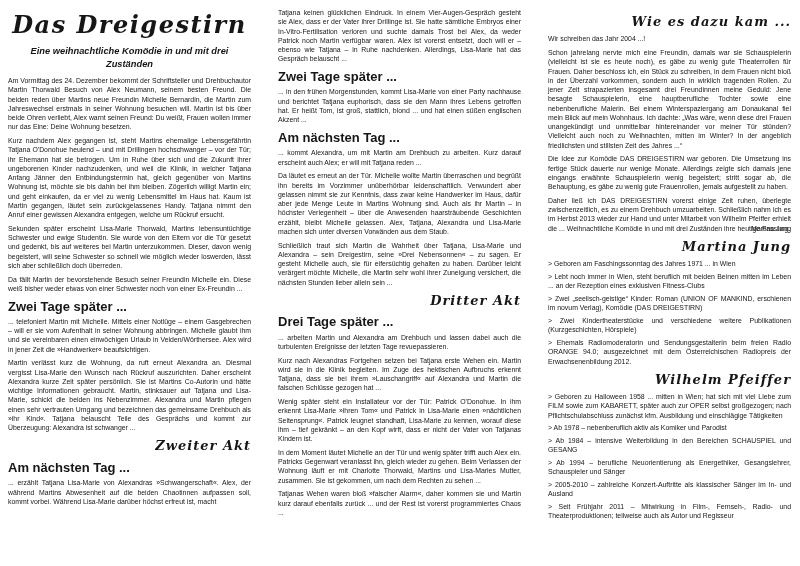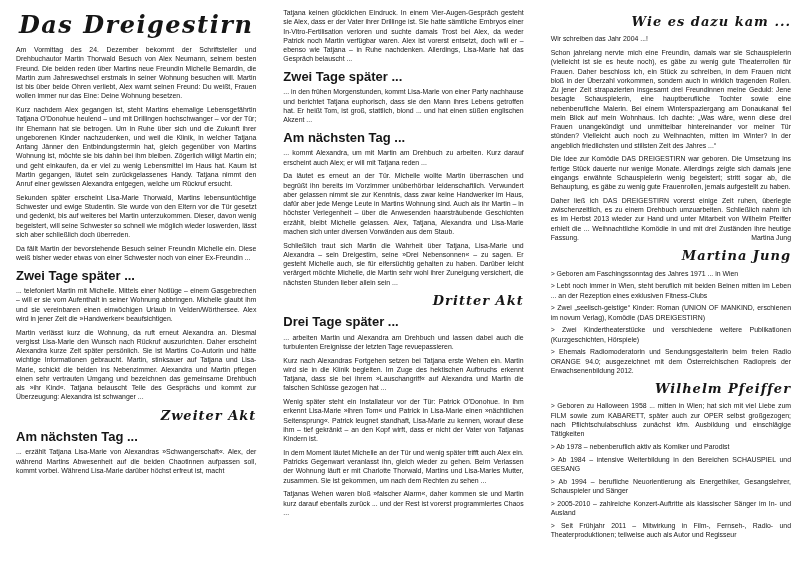--- a/index.html
+++ b/index.html
@@ -1,20 +1,20 @@
 <!DOCTYPE html>
 <html lang="de"><head>
 <meta charset="utf-8">
 <style>
   html, body { margin: 0; padding: 0; background: #ffffff; }
   .page {
     width: 800px; height: 566px;
     box-sizing: border-box;
     background: #ffffff;
-    padding: 8px 9px 6px 16px;
+    padding: 8px 9px 6px 8px;
     display: flex;
     gap: 27px;
     overflow: hidden;
     font-family: "Liberation Sans", sans-serif;
     color: #161616;
   }
   .col {
     flex: 1 1 0;
     min-width: 0;
     font-size: 6.9px;
@@ -59,20 +59,21 @@
   }
   .bullet { margin-bottom: 3.5px; }
   .signature { position: absolute; right: 0; bottom: 0; }
 </style>
 </head>
 <body>
 
 <div class="page">
   <div class="col">
       <h1 class="doc-title">Das Dreigestirn</h1>
+      <p class="doc-subtitle">Eine weihnachtliche Komödie in und mit drei Zuständen</p>
       <p class="par">Am Vormittag des 24. Dezember bekommt der Schriftsteller und Drehbuchautor Martin Thorwald Besuch von Alex Neumann, seinem besten Freund. Die beiden reden über Martins neue Freundin Michelle Bernardin, die Martin zum Jahreswechsel erstmals in seiner Wohnung besuchen will. Martin ist bis über beide Ohren verliebt, Alex warnt seinen Freund: Du weißt, Frauen wollen immer nur das Eine: Deine Wohnung besetzen.</p>
       <p class="par">Kurz nachdem Alex gegangen ist, steht Martins ehemalige Lebensgefährtin Tatjana O'Donohue heulend – und mit Drillingen hochschwanger – vor der Tür; ihr Ehemann hat sie betrogen. Um in Ruhe über sich und die Zukunft ihrer ungeborenen Kinder nachzudenken, und weil die Klinik, in welcher Tatjana Anfang Jänner den Entbindungstermin hat, gleich gegenüber von Martins Wohnung ist, möchte sie bis dahin bei ihm bleiben. Zögerlich willigt Martin ein; und geht einkaufen, da er viel zu wenig Lebensmittel im Haus hat. Kaum ist Martin gegangen, läutet sein zurückgelassenes Handy. Tatjana nimmt den Anruf einer gewissen Alexandra entgegen, welche um Rückruf ersucht.</p>
       <p class="par">Sekunden später erscheint Lisa-Marie Thorwald, Martins lebensuntüchtige Schwester und ewige Studentin. Sie wurde von den Eltern vor die Tür gesetzt und gedenkt, bis auf weiteres bei Martin unterzukommen. Dieser, davon wenig begeistert, will seine Schwester so schnell wie möglich wieder loswerden, lässt sich aber schließlich doch überreden.</p>
       <p class="par">Da fällt Martin der bevorstehende Besuch seiner Freundin Michelle ein. Diese weiß bisher weder etwas von einer Schwester noch von einer Ex-Freundin ...</p>
       <p class="subhead">Zwei Tage später ...</p>
       <p class="par">... telefoniert Martin mit Michelle. Mittels einer Notlüge – einem Gasgebrechen – will er sie vom Aufenthalt in seiner Wohnung abbringen. Michelle glaubt ihm und sie vereinbaren einen einwöchigen Urlaub in Velden/Wörthersee. Alex wird in jener Zeit die »Handwerker« beaufsichtigen.</p>
       <p class="par">Martin verlässt kurz die Wohnung, da ruft erneut Alexandra an. Diesmal vergisst Lisa-Marie den Wunsch nach Rückruf auszurichten. Daher erscheint Alexandra kurze Zeit später persönlich. Sie ist Martins Co-Autorin und hätte wichtige Informationen gebraucht. Martin, stinksauer auf Tatjana und Lisa-Marie, schickt die beiden ins Nebenzimmer. Alexandra und Martin pflegen einen sehr vertrauten Umgang und bezeichnen das gemeinsame Drehbuch als »ihr Kind«. Tatjana belauscht Teile des Gesprächs und kommt zur Überzeugung: Alexandra ist schwanger ...</p>
       <h2 class="act-heading">Zweiter Akt</h2>
       <p class="subhead">Am nächsten Tag ...</p>
       <p class="par">... erzählt Tatjana Lisa-Marie von Alexandras »Schwangerschaft«. Alex, der während Martins Abwesenheit auf die beiden Chaotinnen aufpassen soll, kommt vorbei. Während Lisa-Marie darüber höchst erfreut ist, macht</p>

